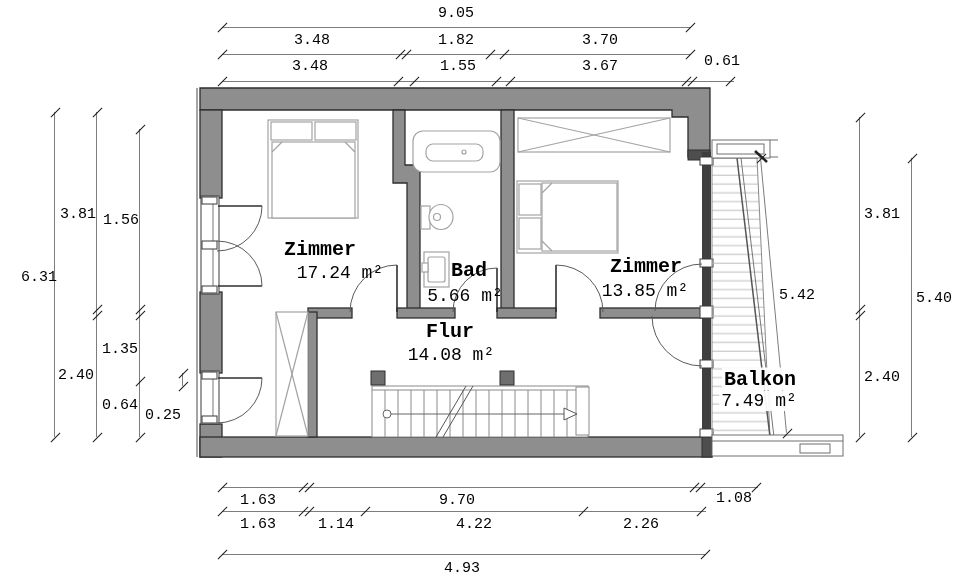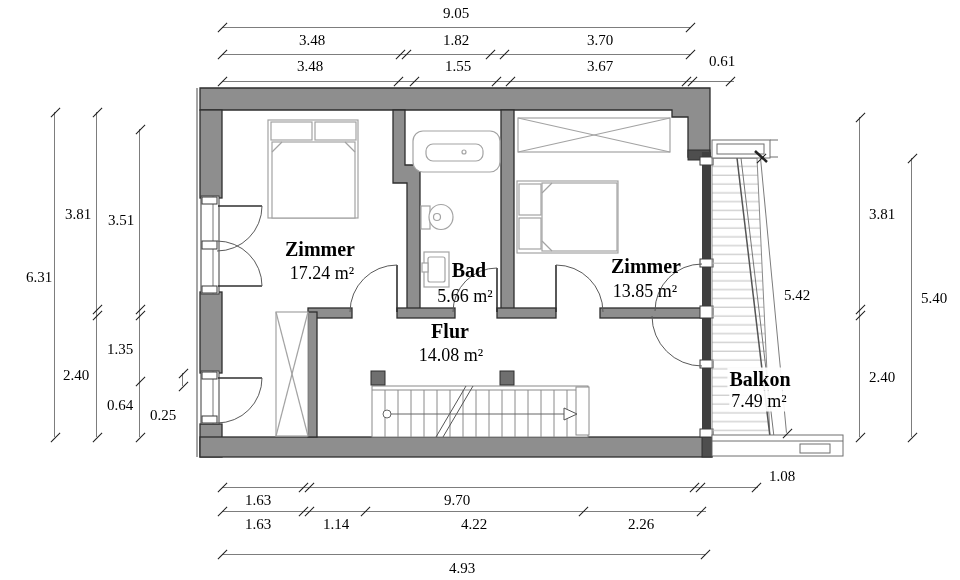--- a/index.html
+++ b/index.html
@@ -1,17 +1,17 @@
 <!DOCTYPE html>
 <html style="--wall-fill: #8e8e8e; --wall-stroke: #2e2e2e; --glazing: #3f3f3f; --dim-line: #7d7d7d; --tick: #1a1a1a;"><head>
 <meta charset="utf-8">
 <style>
   html,body{margin:0;padding:0;background:#fff;}
   #stage{position:relative;width:960px;height:580px;background:#fff;overflow:hidden;
-         font-family:Liberation Serif, serif;}
+         font-family:Liberation Mono, monospace;}
   #plan-svg{position:absolute;left:0;top:0;}
   #overlay{position:absolute;left:0;top:0;width:960px;height:580px;}
   .wall{fill:var(--wall-fill,#8e8e8e);stroke:var(--wall-stroke,#2e2e2e);stroke-width:1.3;}
   .wallcap{fill:#4e4e4e;stroke:var(--wall-stroke,#2e2e2e);stroke-width:1;}
   .glaz{fill:var(--glazing,#3f3f3f);}
   .frame{fill:#fff;stroke:#3a3a3a;stroke-width:1;}
   .door{stroke:#2f2f2f;stroke-width:1.6;fill:none;}
   .arc{stroke:#5a5a5a;stroke-width:1;fill:none;}
   .furn{stroke:#a3a3a3;stroke-width:1.2;fill:#fff;}
   .stair{stroke:#8a8a8a;stroke-width:1;fill:#fff;}
@@ -209,21 +209,21 @@
       <div class="dim-label" style="left: 722px; top: 61px;">0.61</div>
       <div class="dim-line" style="left: 222px; top: 487px; width: 536px; transform: rotate(0rad);"></div>
       <div class="tick" style="left: 215.5px; top: 487px;"></div>
       <div class="tick" style="left: 296.5px; top: 487px;"></div>
       <div class="tick" style="left: 302.5px; top: 487px;"></div>
       <div class="tick" style="left: 687.5px; top: 487px;"></div>
       <div class="tick" style="left: 693.5px; top: 487px;"></div>
       <div class="tick" style="left: 749.5px; top: 487px;"></div>
       <div class="dim-label" style="left: 258px; top: 500px;">1.63</div>
       <div class="dim-label" style="left: 457px; top: 500px;">9.70</div>
-      <div class="dim-label" style="left: 734px; top: 476px; margin-left: 48px;">1.08</div>
+      <div class="dim-label" style="left: 734px; top: 498px;">1.08</div>
       <div class="dim-line" style="left: 222px; top: 511px; width: 484px; transform: rotate(0rad);"></div>
       <div class="tick" style="left: 215.5px; top: 511px;"></div>
       <div class="tick" style="left: 296.5px; top: 511px;"></div>
       <div class="tick" style="left: 302.5px; top: 511px;"></div>
       <div class="tick" style="left: 358.5px; top: 511px;"></div>
       <div class="tick" style="left: 576.5px; top: 511px;"></div>
       <div class="tick" style="left: 694.5px; top: 511px;"></div>
       <div class="dim-label" style="left: 258px; top: 524px;">1.63</div>
       <div class="dim-label" style="left: 336px; top: 524px;">1.14</div>
       <div class="dim-label" style="left: 474px; top: 524px;">4.22</div>
@@ -242,21 +242,21 @@
       <div class="tick" style="left: 90.5px; top: 315px;"></div>
       <div class="tick" style="left: 90.5px; top: 437px;"></div>
       <div class="dim-label" style="left: 78px; top: 214px;">3.81</div>
       <div class="dim-label" style="left: 76px; top: 375px;">2.40</div>
       <div class="dim-line" style="left: 140px; top: 129px; width: 308px; transform: rotate(1.5708rad);"></div>
       <div class="tick" style="left: 133.5px; top: 129px;"></div>
       <div class="tick" style="left: 133.5px; top: 309px;"></div>
       <div class="tick" style="left: 133.5px; top: 315px;"></div>
       <div class="tick" style="left: 133.5px; top: 381px;"></div>
       <div class="tick" style="left: 133.5px; top: 437px;"></div>
-      <div class="dim-label" style="left: 121px; top: 220px;">3.51</div>
+      <div class="dim-label" style="left: 121px; top: 220px;">1.56</div>
       <div class="dim-label" style="left: 120px; top: 349px;">1.35</div>
       <div class="dim-label" style="left: 120px; top: 405px;">0.64</div>
       <div class="dim-line" style="left: 860px; top: 117px; width: 320px; transform: rotate(1.5708rad);"></div>
       <div class="tick" style="left: 853.5px; top: 117px;"></div>
       <div class="tick" style="left: 853.5px; top: 309px;"></div>
       <div class="tick" style="left: 853.5px; top: 315px;"></div>
       <div class="tick" style="left: 853.5px; top: 437px;"></div>
       <div class="dim-label" style="left: 882px; top: 214px;">3.81</div>
       <div class="dim-label" style="left: 882px; top: 377px;">2.40</div>
       <div class="dim-line" style="left: 912px; top: 158px; width: 279px; transform: rotate(1.5708rad);"></div>
@@ -265,21 +265,21 @@
       <div class="dim-label" style="left: 934px; top: 298px;">5.40</div>
       <div class="dim-line" style="left: 183px; top: 373px; width: 13px; transform: rotate(1.5708rad);"></div>
       <div class="tick" style="left: 176.5px; top: 373px;"></div>
       <div class="tick" style="left: 176.5px; top: 386px;"></div>
       <div class="dim-label" style="left: 163px; top: 379px; margin-top: 36px;">0.25</div>
       <div class="dim-line" style="left: 761px; top: 158px; width: 276.226px; transform: rotate(1.47653rad);"></div>
       <div class="tick" style="left: 754.5px; top: 158px;"></div>
       <div class="tick" style="left: 780.5px; top: 433px;"></div>
       <div class="dim-label" style="left: 797px; top: 295px;">5.42</div>
       <div class="room-name" style="left: 320px; top: 249px;">Zimmer</div>
-      <div class="room-area" style="left: 322px; top: 273px;">17.24 m²</div>
+      <div class="room-area" style="left: 340px; top: 273px;">17.24 m²</div>
       <div class="room-name" style="left: 469px; top: 270px;">Bad</div>
       <div class="room-area" style="left: 465px; top: 296px;">5.66 m²</div>
       <div class="room-name" style="left: 646px; top: 266px;">Zimmer</div>
       <div class="room-area" style="left: 645px; top: 291px;">13.85 m²</div>
       <div class="room-name" style="left: 450px; top: 331px;">Flur</div>
       <div class="room-area" style="left: 451px; top: 355px;">14.08 m²</div>
       <div class="room-name halo" style="left: 760px; top: 379px;">Balkon</div>
       <div class="room-area halo" style="left: 759px; top: 401px;">7.49 m²</div>
     </div>
 </div>

